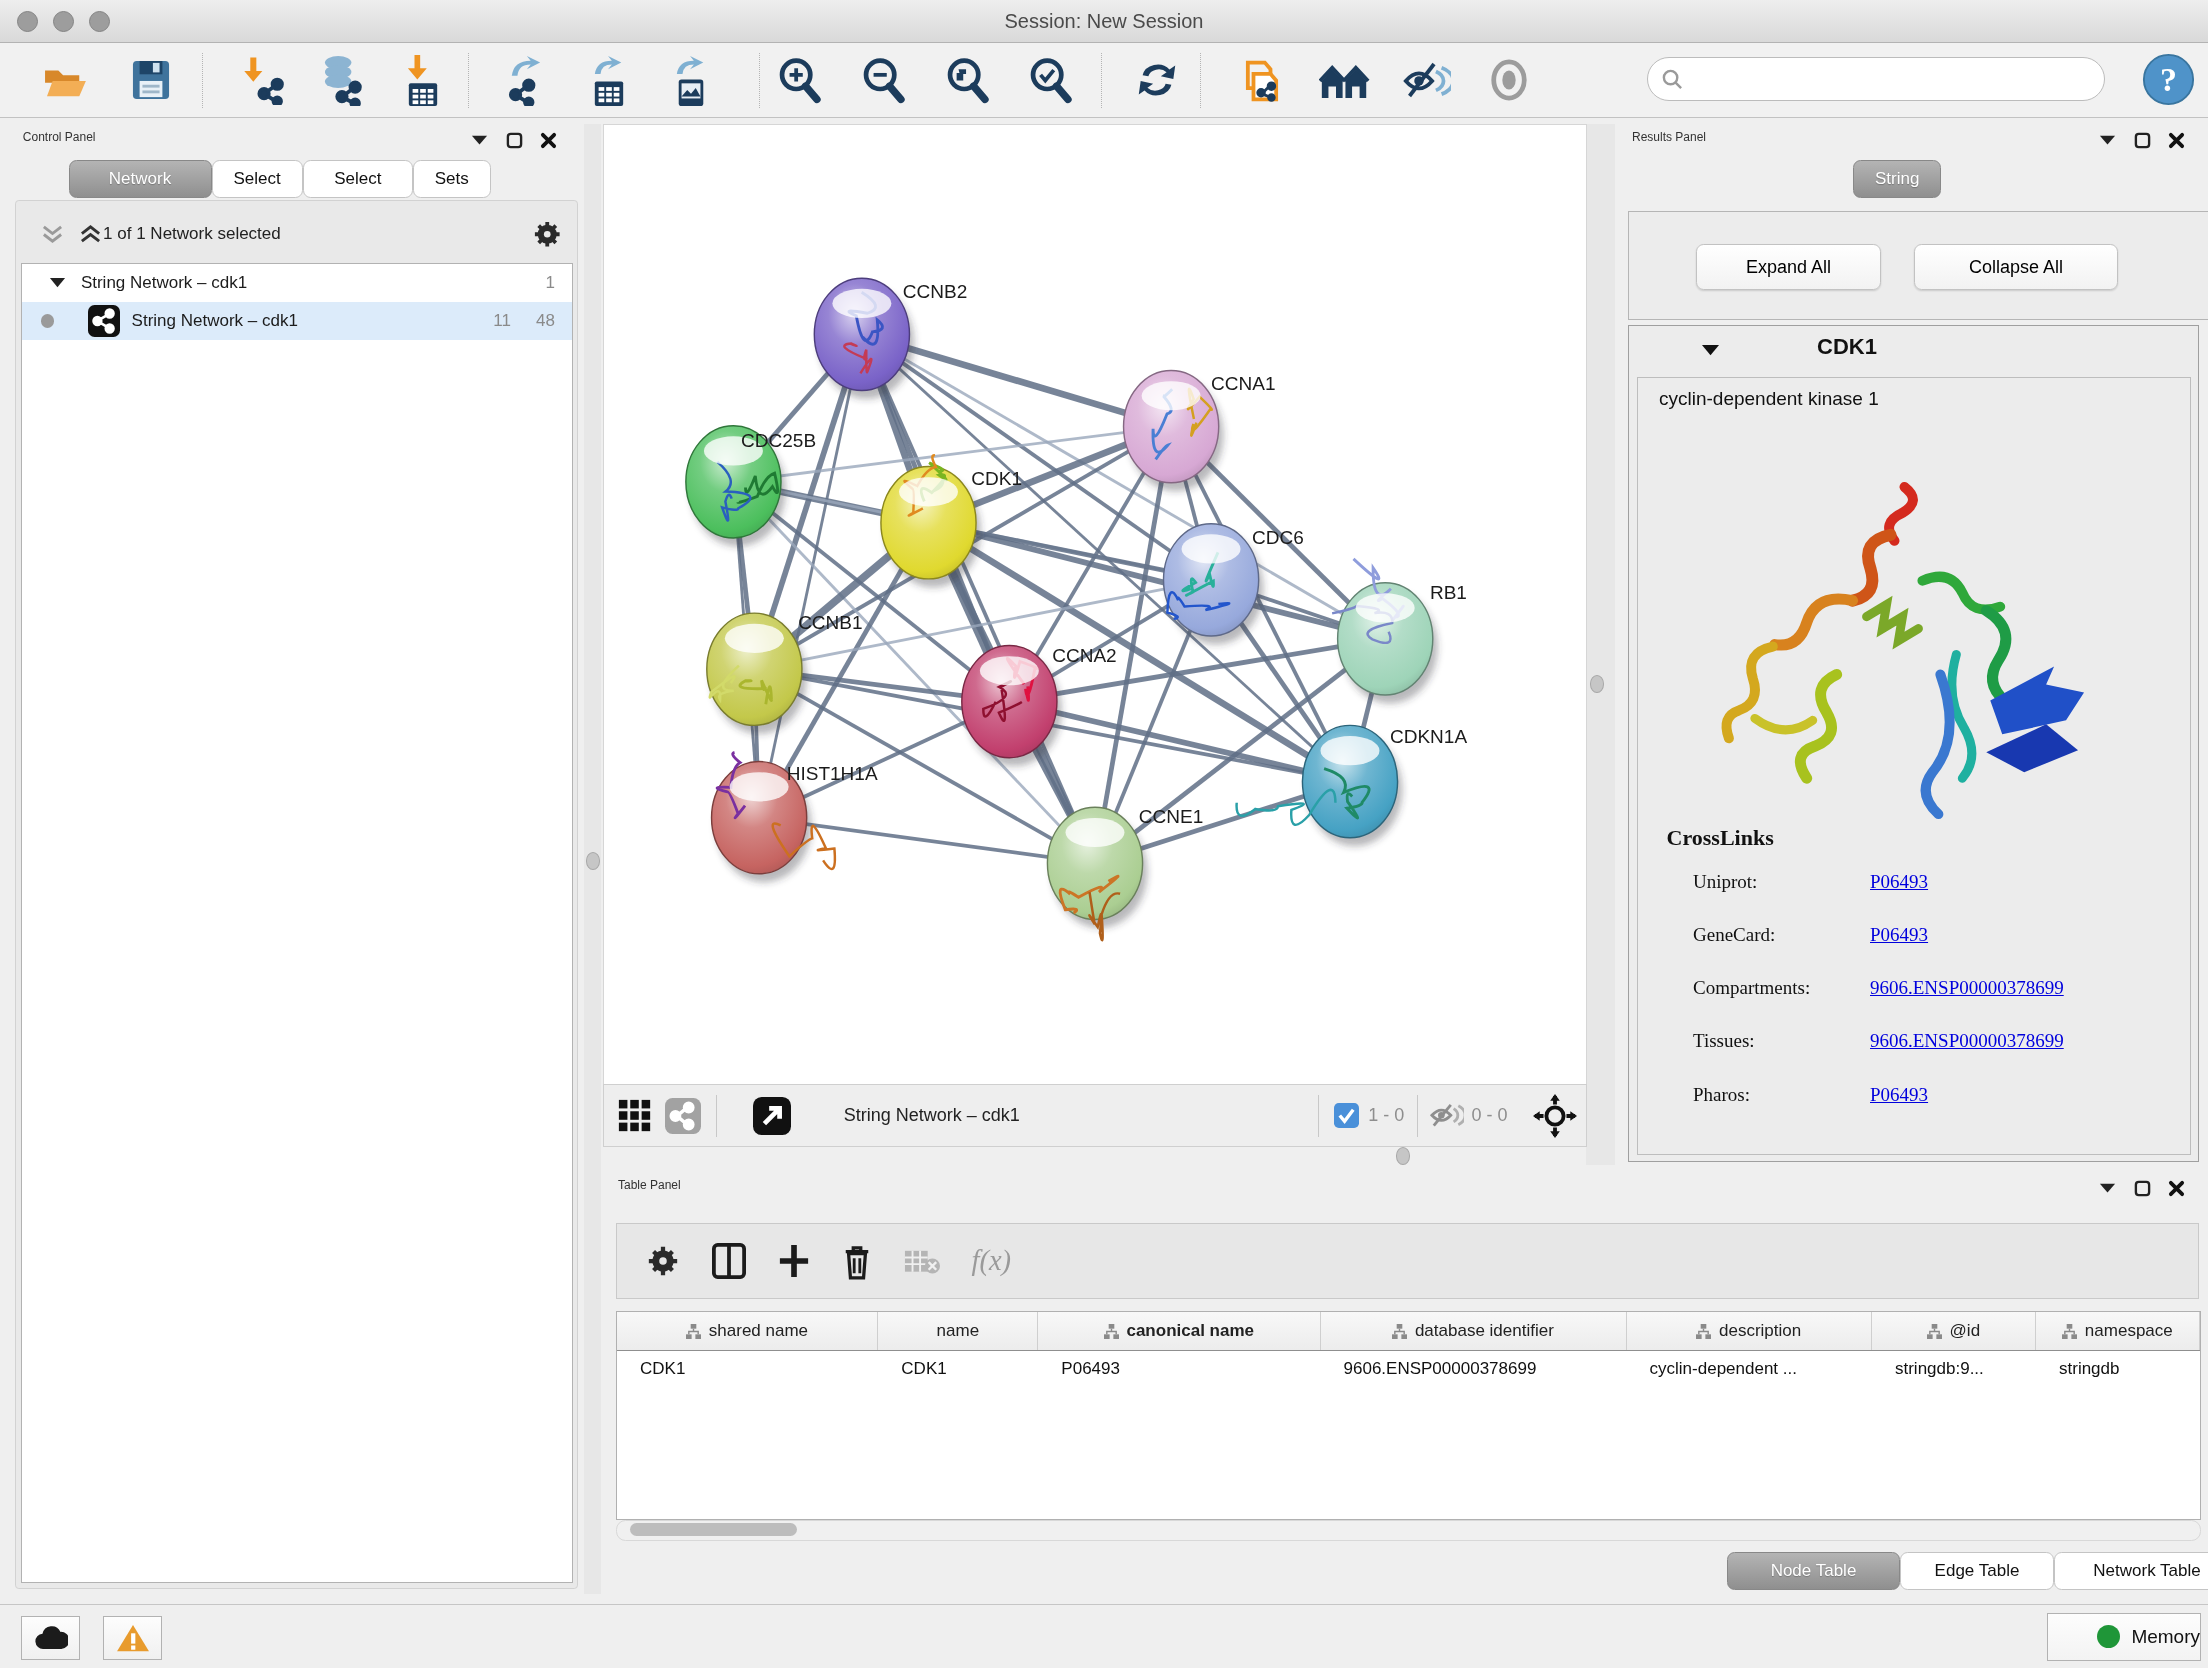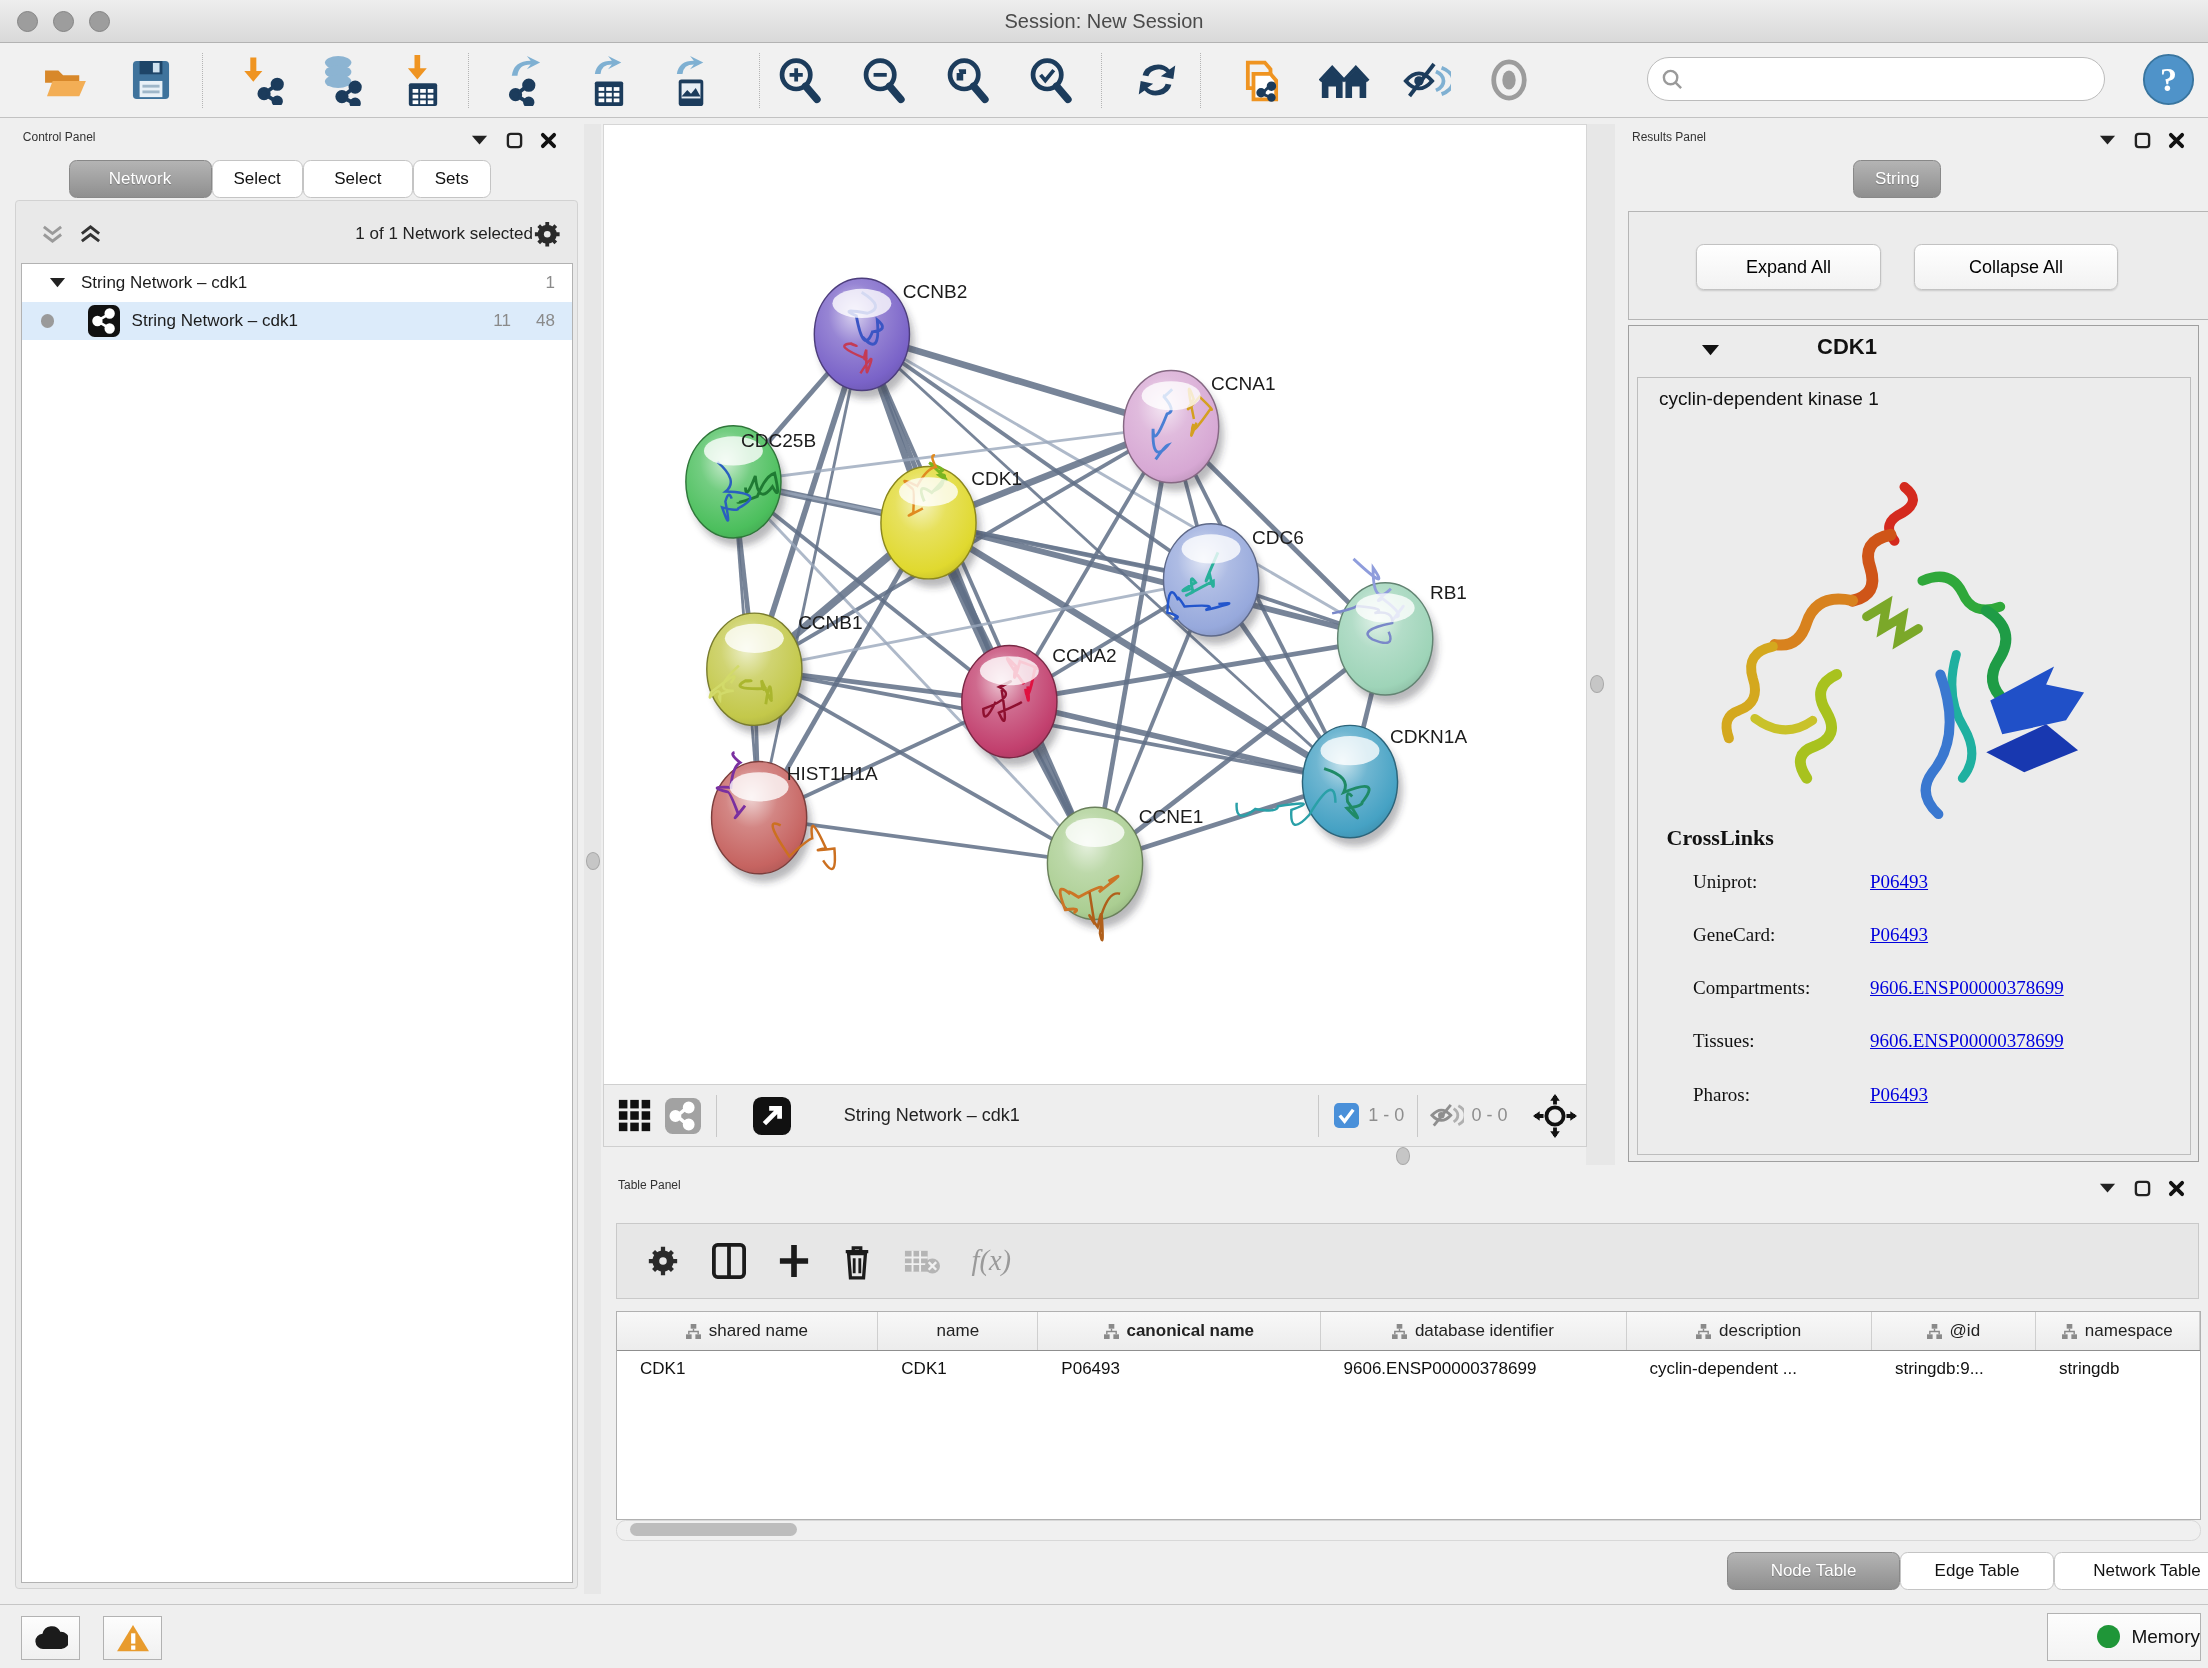--- a/index.html
+++ b/index.html
@@ -275,21 +275,21 @@
       <div class="tab">Sets</div>
     </div>
     <div class="abs" id="cp-body" style="left:5.7px;top:76px"></div>
     <div class="abs" style="left:17px;top:91px;width:550px;height:38px;display:flex;align-items:center">
       <svg width="25" height="23" style="margin-left:13.3px" viewBox="0 0 26 24">
           <path d="M4 4 l9 7 9-7 M4 12 l9 7 9-7" stroke="#9a9a9a" stroke-width="3" fill="none"></path>
         </svg>
       <svg width="25" height="23" style="margin-left:13.3px" viewBox="0 0 26 24">
           <path d="M4 11 l9-7 9 7 M4 19 l9-7 9 7" stroke="#333" stroke-width="3" fill="none"></path>
         </svg>
-      <div style="flex:1;text-align:right;font-size:17px;color:#222">1 of 1 Network selected</div>
+      <div style="flex:1;text-align:left;font-size:17px;color:#222">1 of 1 Network selected</div>
       <svg width="28.5" height="28.5" style="margin-right:15px" viewBox="0 0 30 30">
           <g stroke="#2b2b2b" stroke-width="4">
             <circle cx="15" cy="15" r="8" fill="#2b2b2b"></circle>
             <path d="M15 2 v6 M15 22 v6 M2 15 h6 M22 15 h6 M6 6 l4 4 M24 6 l-4 4 M6 24 l4-4 M24 24 l-4-4"></path>
           </g>
           <circle cx="15" cy="15" r="3.5" fill="#e9e9e9"></circle>
         </svg>
     </div>
     <div class="abs" id="cp-tree" style="left:11.4px;top:139px;width:550px;height:1318px">
       <div class="treerow">

